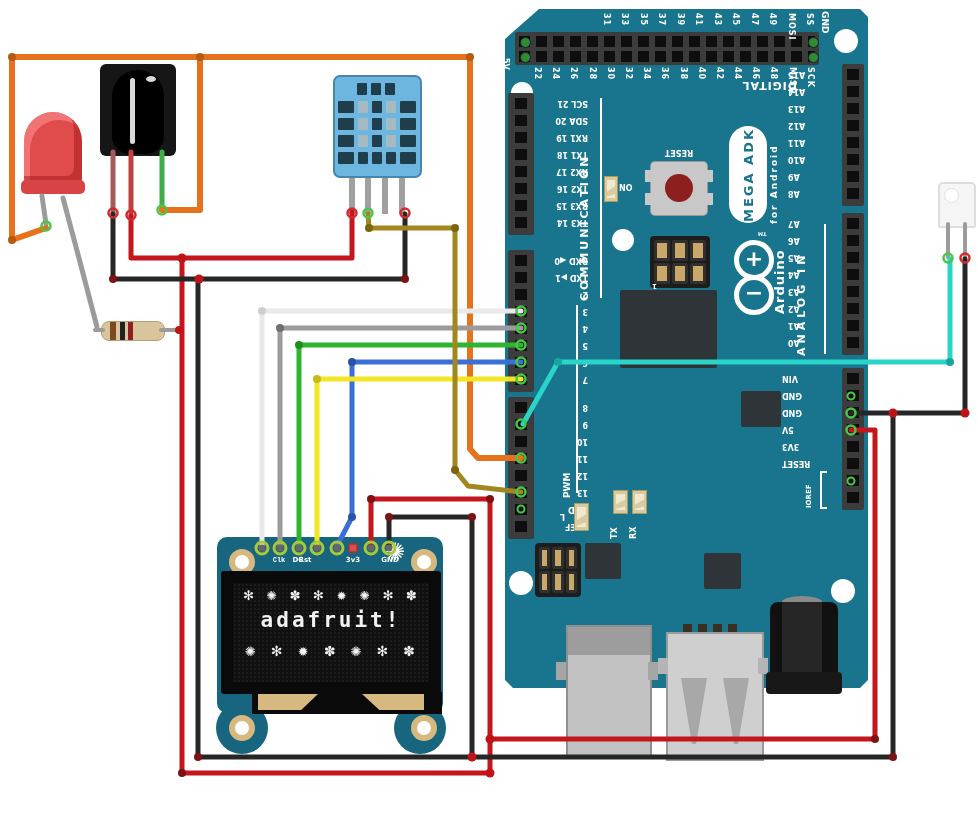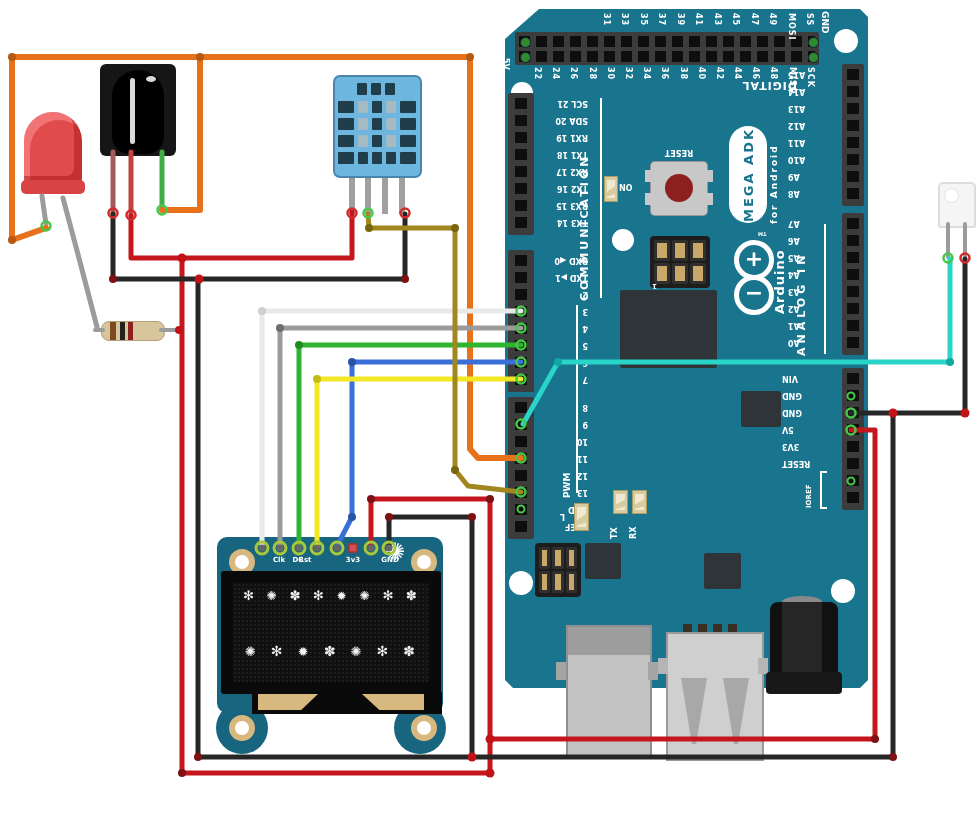--- a/index.html
+++ b/index.html
@@ -273,29 +273,30 @@
   <div class="holering" style="left:229px;top:549px;"></div>
   <div class="holering" style="left:411px;top:549px;"></div>
   <div class="holering" style="left:229px;top:715px;"></div>
   <div class="holering" style="left:411px;top:715px;"></div>
   <div class="abs" style="left:385px;top:540px;color:#fff;font-size:24px;line-height:24px;">✺</div>
 
   <div class="oledlbl" style="left:239px;top:531px;">Data</div>
   <div class="oledlbl" style="left:281px;top:531px;">SID</div>
   <div class="oledlbl" style="left:319px;top:531px;">CS</div>
   <div class="oledlbl" style="left:354px;top:531px;">Vin</div>
-  <div class="oledlbl" style="left:262px;top:556px;">Clk</div>
+  <div class="oledlbl" style="left:262px;top:556px;font-family:Liberation Mono, monospace;">Clk</div>
   <div class="oledlbl" style="left:281px;top:556px;">DC</div>
   <div class="oledlbl" style="left:288px;top:556px;">Rst</div>
   <div class="oledlbl" style="left:336px;top:556px;">3v3</div>
   <div class="oledlbl" style="left:373px;top:556px;">GND</div>
 
   <div class="screen" style="left:221px;top:571px;width:220px;height:123px;"></div>
   <div class="pixels" style="left:233px;top:583px;width:196px;height:99px;"></div>
   <div class="scrline" style="left:233px;top:585px;width:196px;font-size:16px;letter-spacing:2px;">✻ ✺ ✽ ✻ ✹ ✺ ✻ ✽</div>
+  <div class="scrline" style="left:233px;top:608px;width:196px;font-size:21px;font-weight:bold;letter-spacing:3px;">adafruit!</div>
   <div class="scrline" style="left:233px;top:640px;width:196px;font-size:17px;letter-spacing:3px;">✺ ✻ ✹ ✽ ✺ ✻ ✽</div>
 
   <div class="abs" style="left:252px;top:692px;width:190px;height:22px;background:#0a0a0a;"></div>
   <div class="goldtab" style="left:258px;top:694px;width:60px;height:16px;clip-path:polygon(0 0,100% 0,72% 100%,0 100%);"></div>
   <div class="goldtab" style="left:362px;top:694px;width:62px;height:16px;clip-path:polygon(0 0,100% 0,100% 100%,28% 100%);"></div>
 
   <div class="leg" style="left:349px;top:176px;width:6px;height:38px;"></div>
   <div class="leg" style="left:365px;top:176px;width:6px;height:38px;"></div>
   <div class="leg" style="left:382px;top:176px;width:6px;height:38px;"></div>
   <div class="leg" style="left:399px;top:176px;width:6px;height:38px;"></div>

